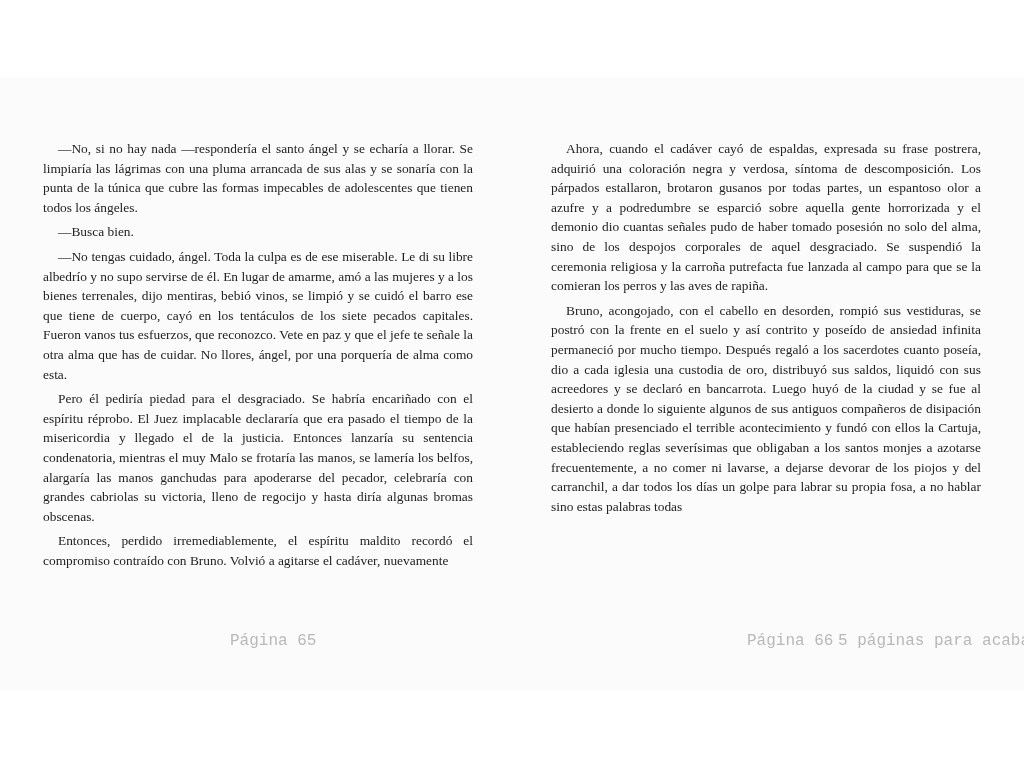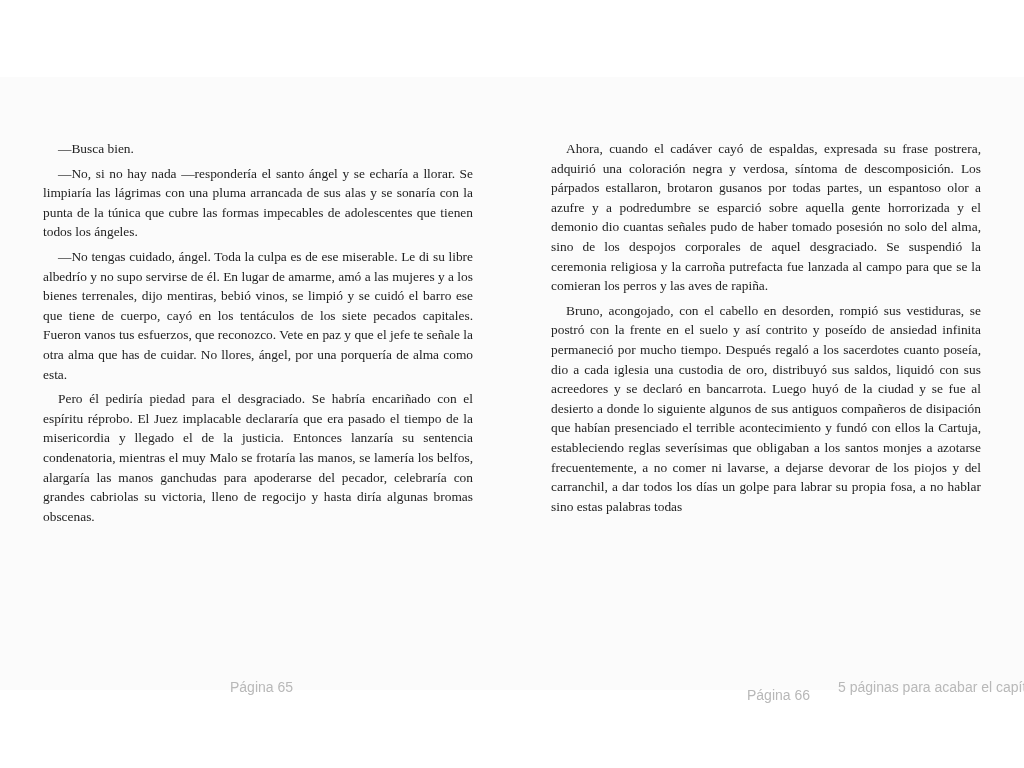--- a/index.html
+++ b/index.html
@@ -31,39 +31,40 @@
   }
   .page.left { left: 43px; }
   .page.right { left: 551px; }
   .page p {
     margin: 0 0 5px 0;
     text-indent: 15px;
   }
   .page p.noindent { text-indent: 0; }
   .footer {
     position: absolute;
-    top: 602px;
-    font-family: Liberation Sans, sans-serif;
-    font-size: 14px;
+    top: 555px;
+    font-family: Liberation Mono, monospace;
+    font-size: 16px;
     color: #b8b8b8;
     white-space: nowrap;
   }
   .footer.pn-left { left: 230px; }
-  .footer.pn-right { left: 747px; margin-top: 8px; }
+  .footer.pn-right { left: 747px; }
   .footer.remaining { left: 838px; }
 </style>
 </head>
 <body>
 
 <div class="reader">
   <div class="page left">
+    <p>—No, si no hay nada —respondería el santo ángel y se echaría a llorar. Se limpiaría las lágrimas con una pluma arrancada de sus alas y se sonaría con la punta de la túnica que cubre las formas impecables de adolescentes que tienen todos los ángeles.</p>
     <p>—Busca bien.</p>
-    <p>—No, si no hay nada —respondería el santo ángel y se echaría a llorar. Se limpiaría las lágrimas con una pluma arrancada de sus alas y se sonaría con la punta de la túnica que cubre las formas impecables de adolescentes que tienen todos los ángeles.</p>
     <p>—No tengas cuidado, ángel. Toda la culpa es de ese miserable. Le di su libre albedrío y no supo servirse de él. En lugar de amarme, amó a las mujeres y a los bienes terrenales, dijo mentiras, bebió vinos, se limpió y se cuidó el barro ese que tiene de cuerpo, cayó en los tentáculos de los siete pecados capitales. Fueron vanos tus esfuerzos, que reconozco. Vete en paz y que el jefe te señale la otra alma que has de cuidar. No llores, ángel, por una porquería de alma como esta.</p>
     <p>Pero él pediría piedad para el desgraciado. Se habría encariñado con el espíritu réprobo. El Juez implacable declararía que era pasado el tiempo de la misericordia y llegado el de la justicia. Entonces lanzaría su sentencia condenatoria, mientras el muy Malo se frotaría las manos, se lamería los belfos, alargaría las manos ganchudas para apoderarse del pecador, celebra­ría con grandes cabriolas su victoria, lleno de regocijo y hasta diría algunas bromas obscenas.</p>
+    <p>Entonces, perdido irremediablemente, el espíritu maldito recordó el compromiso contraído con Bruno. Volvió a agitarse el cadáver, nuevamente</p>
   </div>
 
   <div class="page right">
     <p>Ahora, cuando el cadáver cayó de espaldas, expresada su frase postrera, adquirió una coloración negra y verdosa, síntoma de descomposición. Los párpados estallaron, brotaron gusanos por todas partes, un espantoso olor a azufre y a podredumbre se esparció sobre aquella gente horrorizada y el demonio dio cuantas señales pudo de haber tomado posesión no solo del alma, sino de los despojos corporales de aquel desgraciado. Se suspendió la ceremonia religiosa y la carroña putrefacta fue lanzada al campo para que se la comieran los perros y las aves de rapiña.</p>
     <p>Bruno, acongojado, con el cabello en desorden, rompió sus vestiduras, se postró con la frente en el suelo y así contrito y poseído de ansiedad infinita permaneció por mucho tiempo. Después regaló a los sacerdotes cuanto poseía, dio a cada iglesia una custodia de oro, distribuyó sus saldos, liquidó con sus acreedores y se declaró en bancarrota. Luego huyó de la ciudad y se fue al desierto a donde lo siguiente algunos de sus antiguos compañeros de disipación que habían presenciado el terrible aconteci­miento y fundó con ellos la Cartuja, estableciendo reglas severísimas que obligaban a los santos monjes a azotarse frecuentemente, a no comer ni lavarse, a dejarse devorar de los piojos y del carranchil, a dar todos los días un golpe para labrar su propia fosa, a no hablar sino estas palabras todas</p>
   </div>
 
   <div class="footer pn-left">Página 65</div>
   <div class="footer pn-right">Página 66</div>
   <div class="footer remaining">5 páginas para acabar el capítulo</div>

